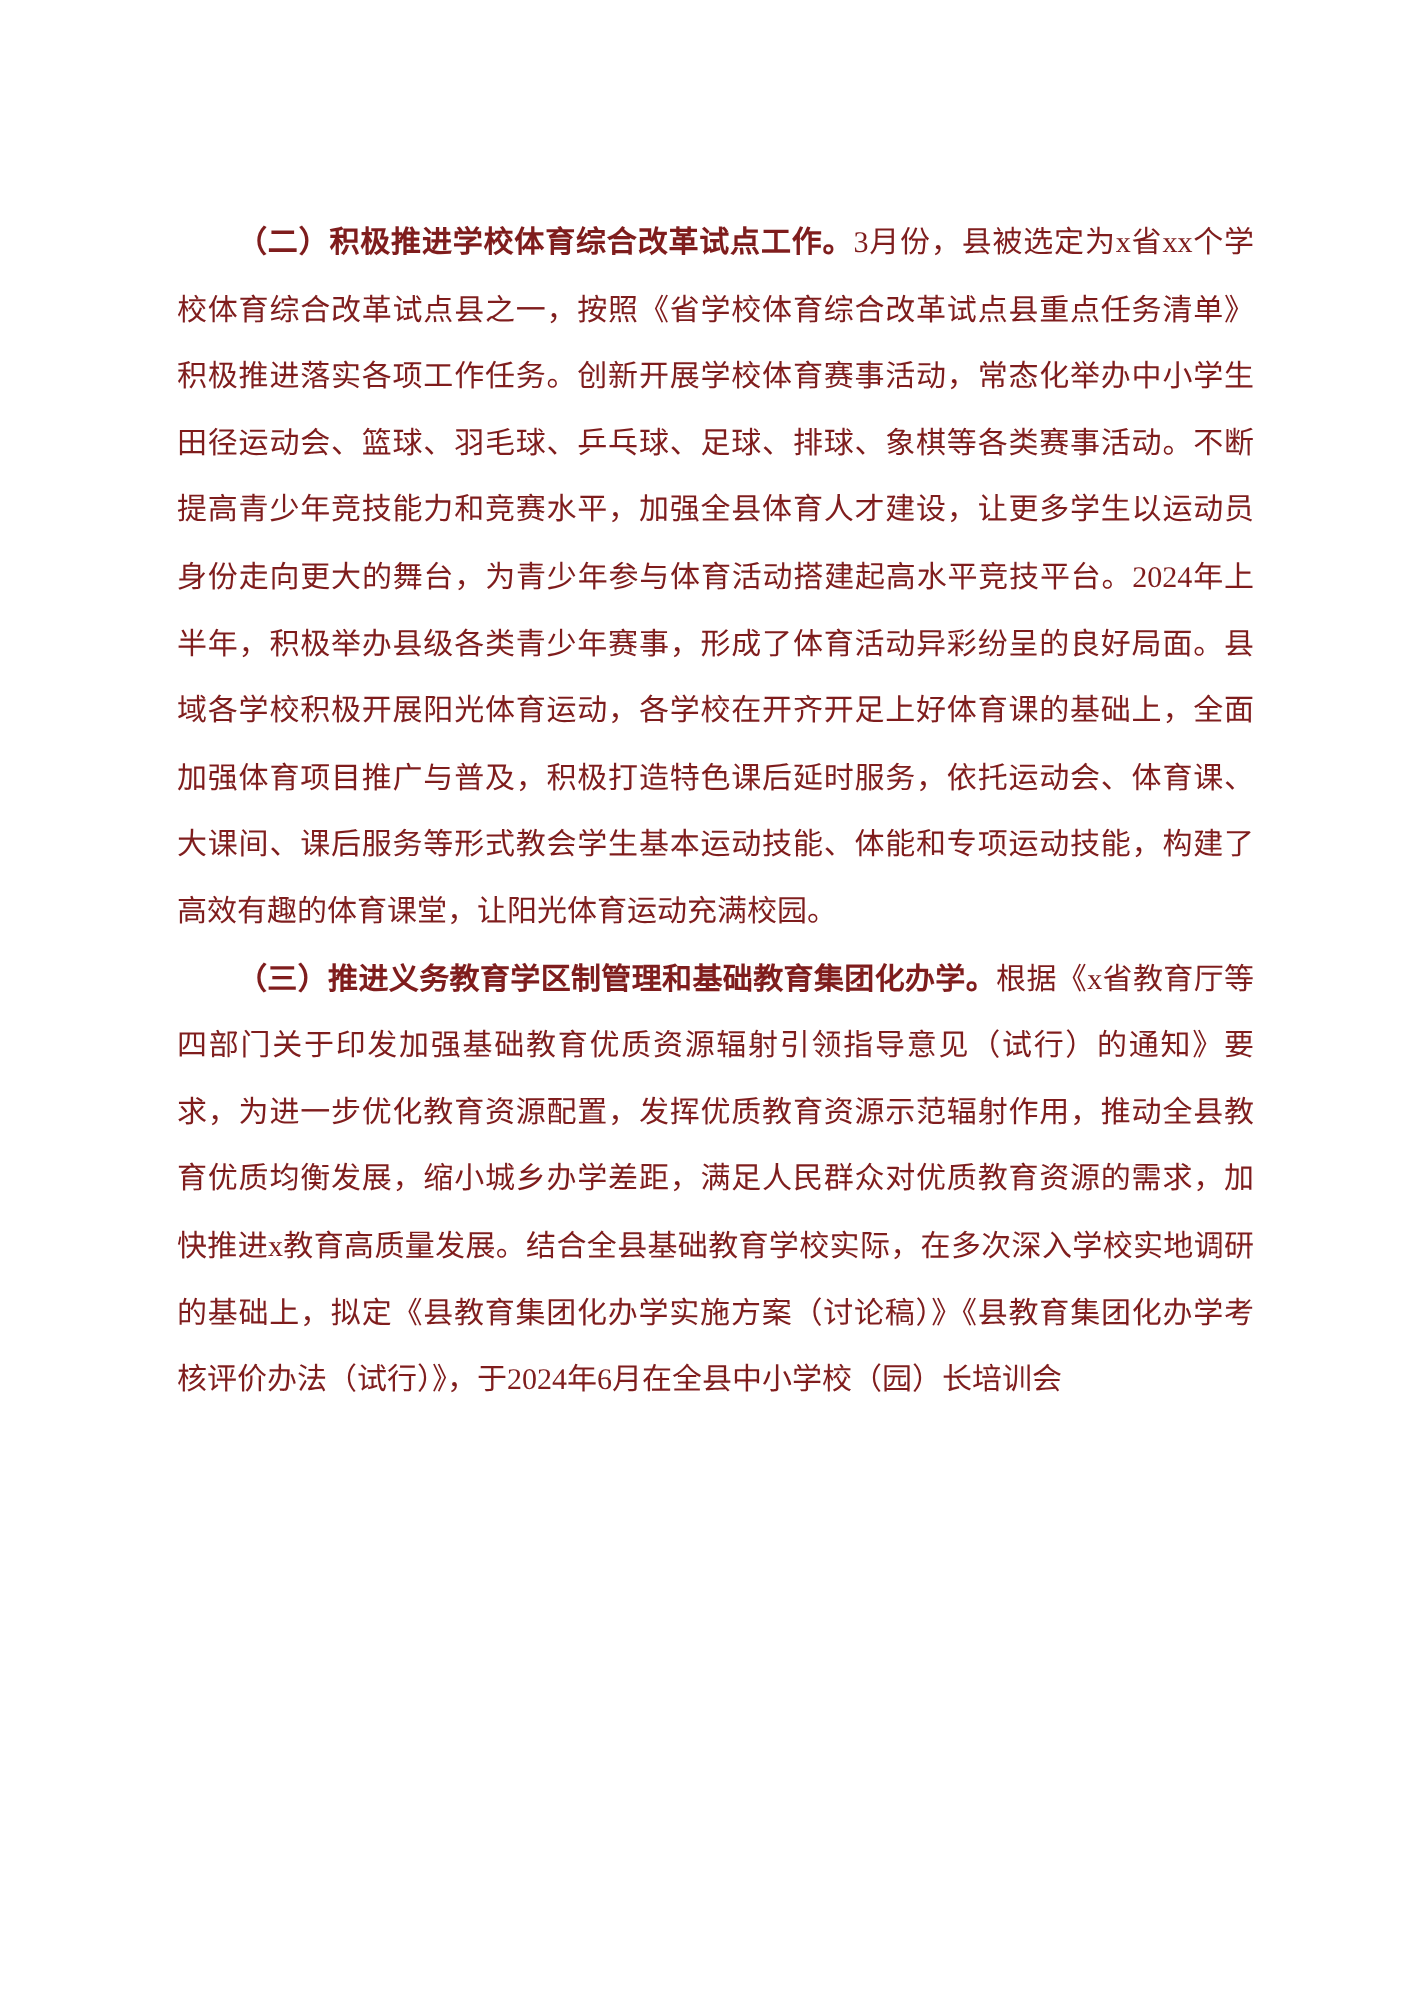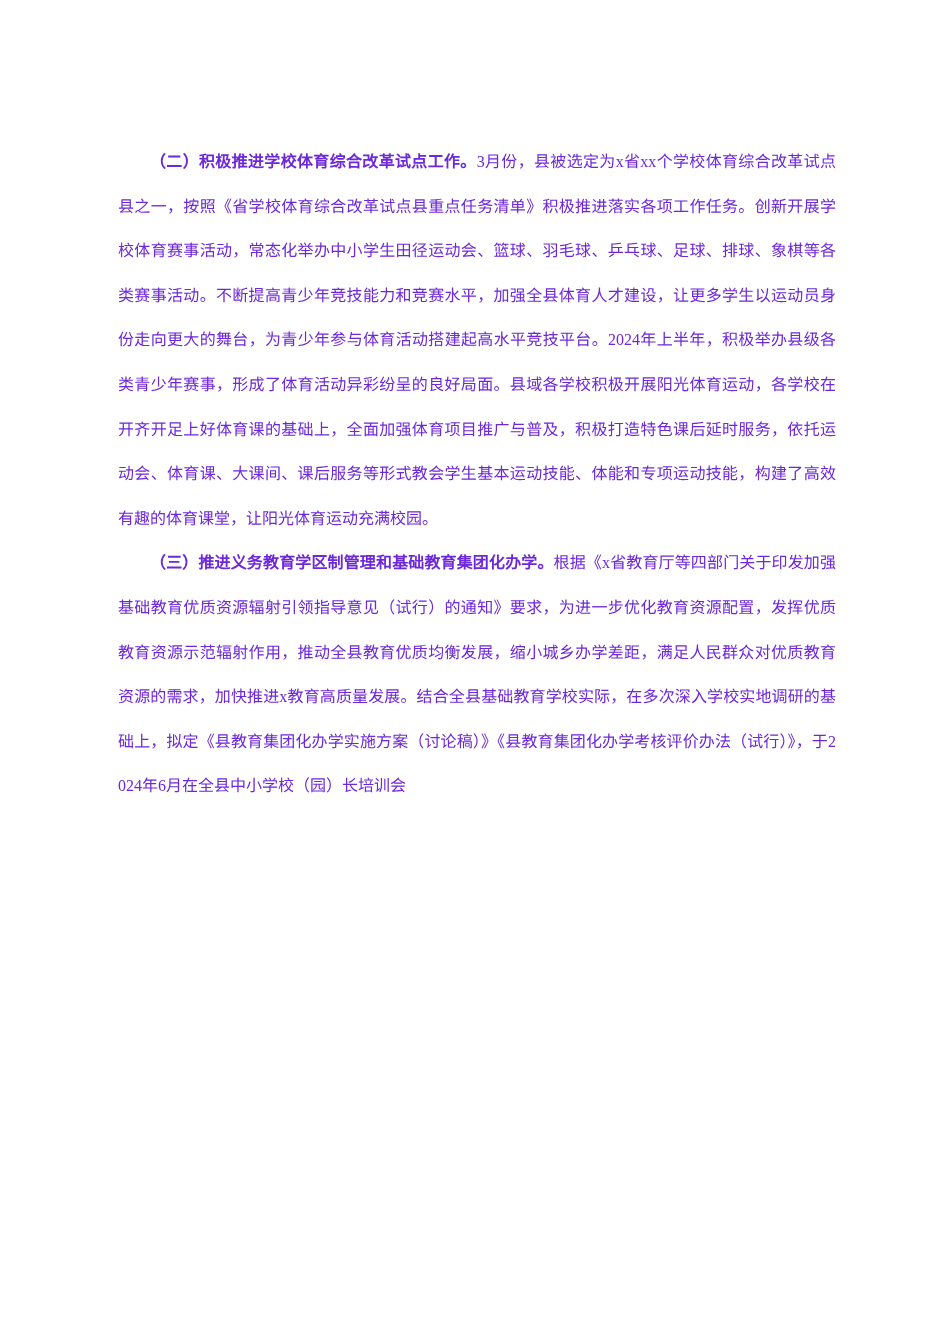--- a/index.html
+++ b/index.html
@@ -12,23 +12,23 @@
     position: relative;
     width: 950px;
     height: 1344px;
     background: #ffffff;
     box-sizing: border-box;
     padding: 140px 114px 0 118px;
     overflow: hidden;
   }
   .doc-text-block {
     width: 718px;
-    color: #6d28d9;
+    color: #7f1d1d;
     font-family: "Liberation Serif", "DejaVu Serif", serif;
-    font-size: 16px;
+    font-size: 20px;
     line-height: 44.6px;
     text-align: justify;
     text-justify: inter-ideograph;
   }
   .doc-paragraph {
     margin: 0;
     padding: 0;
     text-indent: 2em;
     word-break: break-all;
   }

